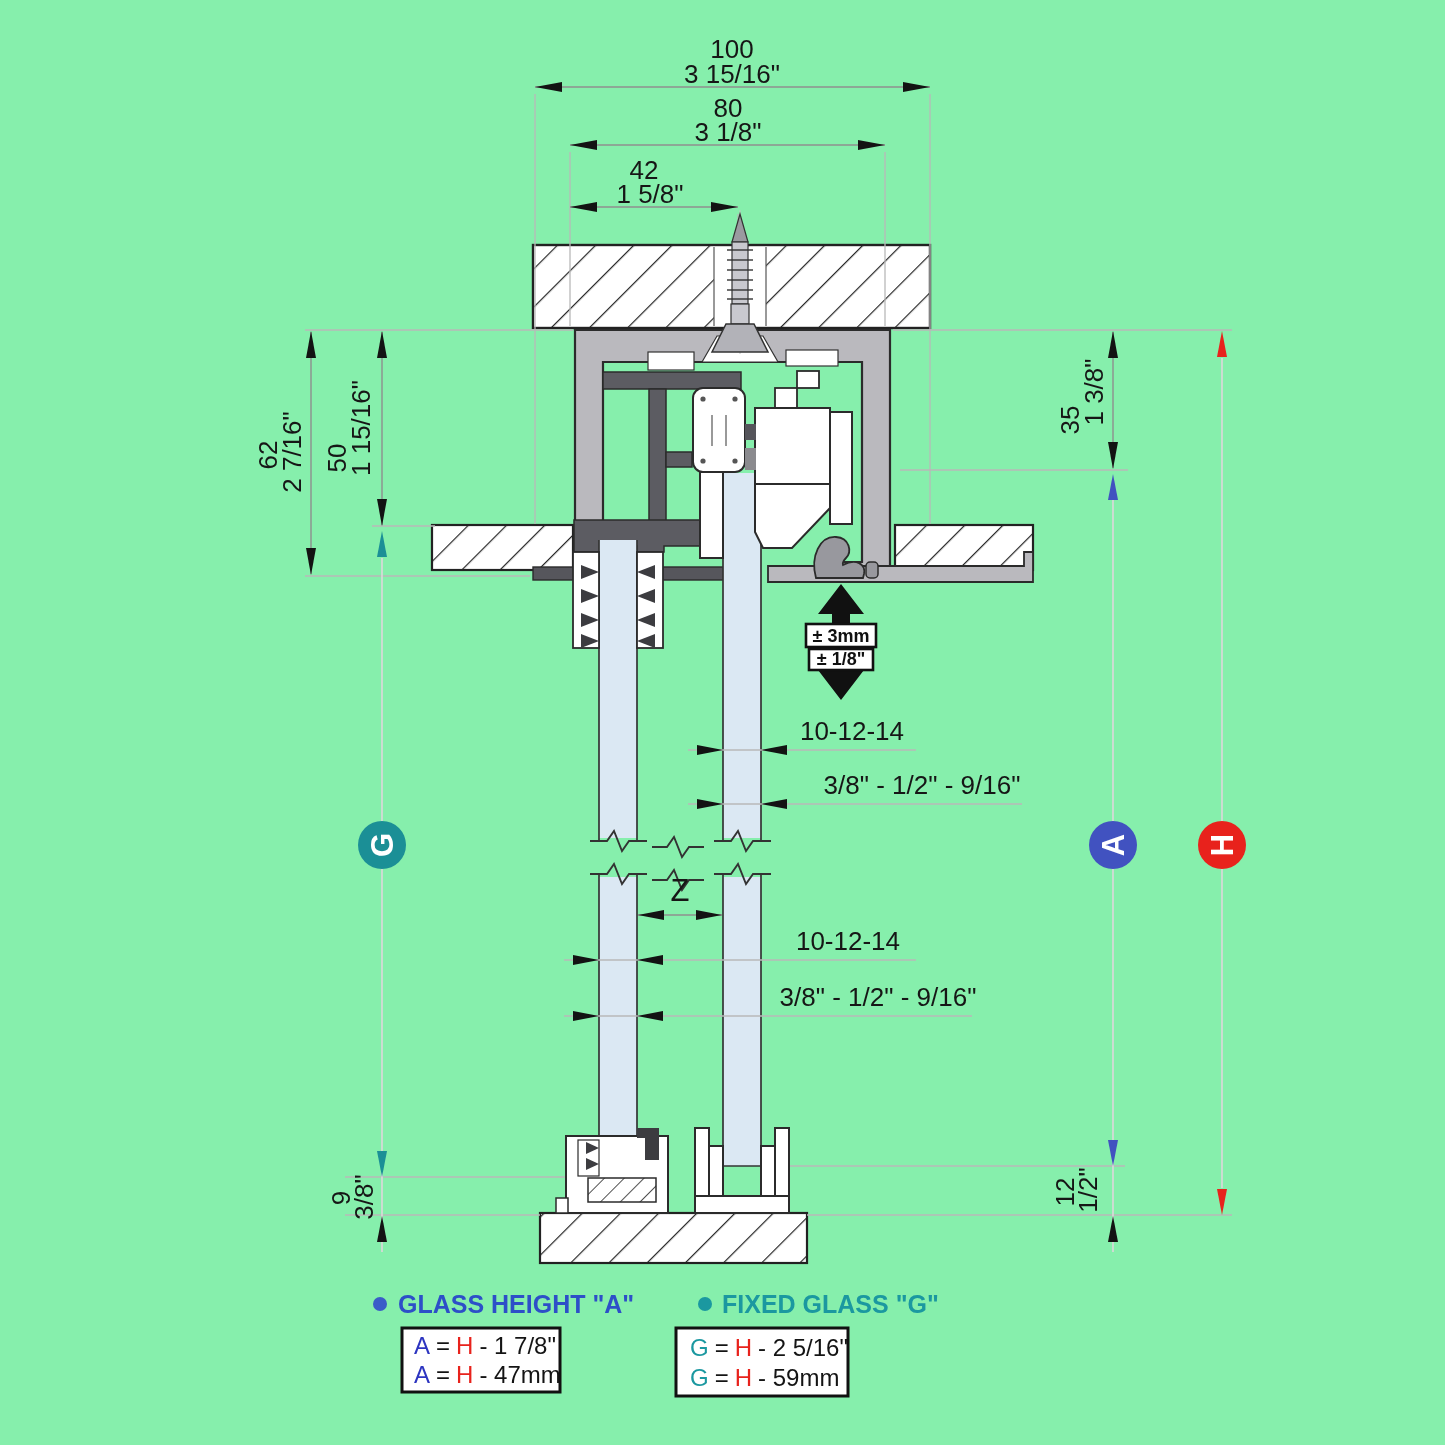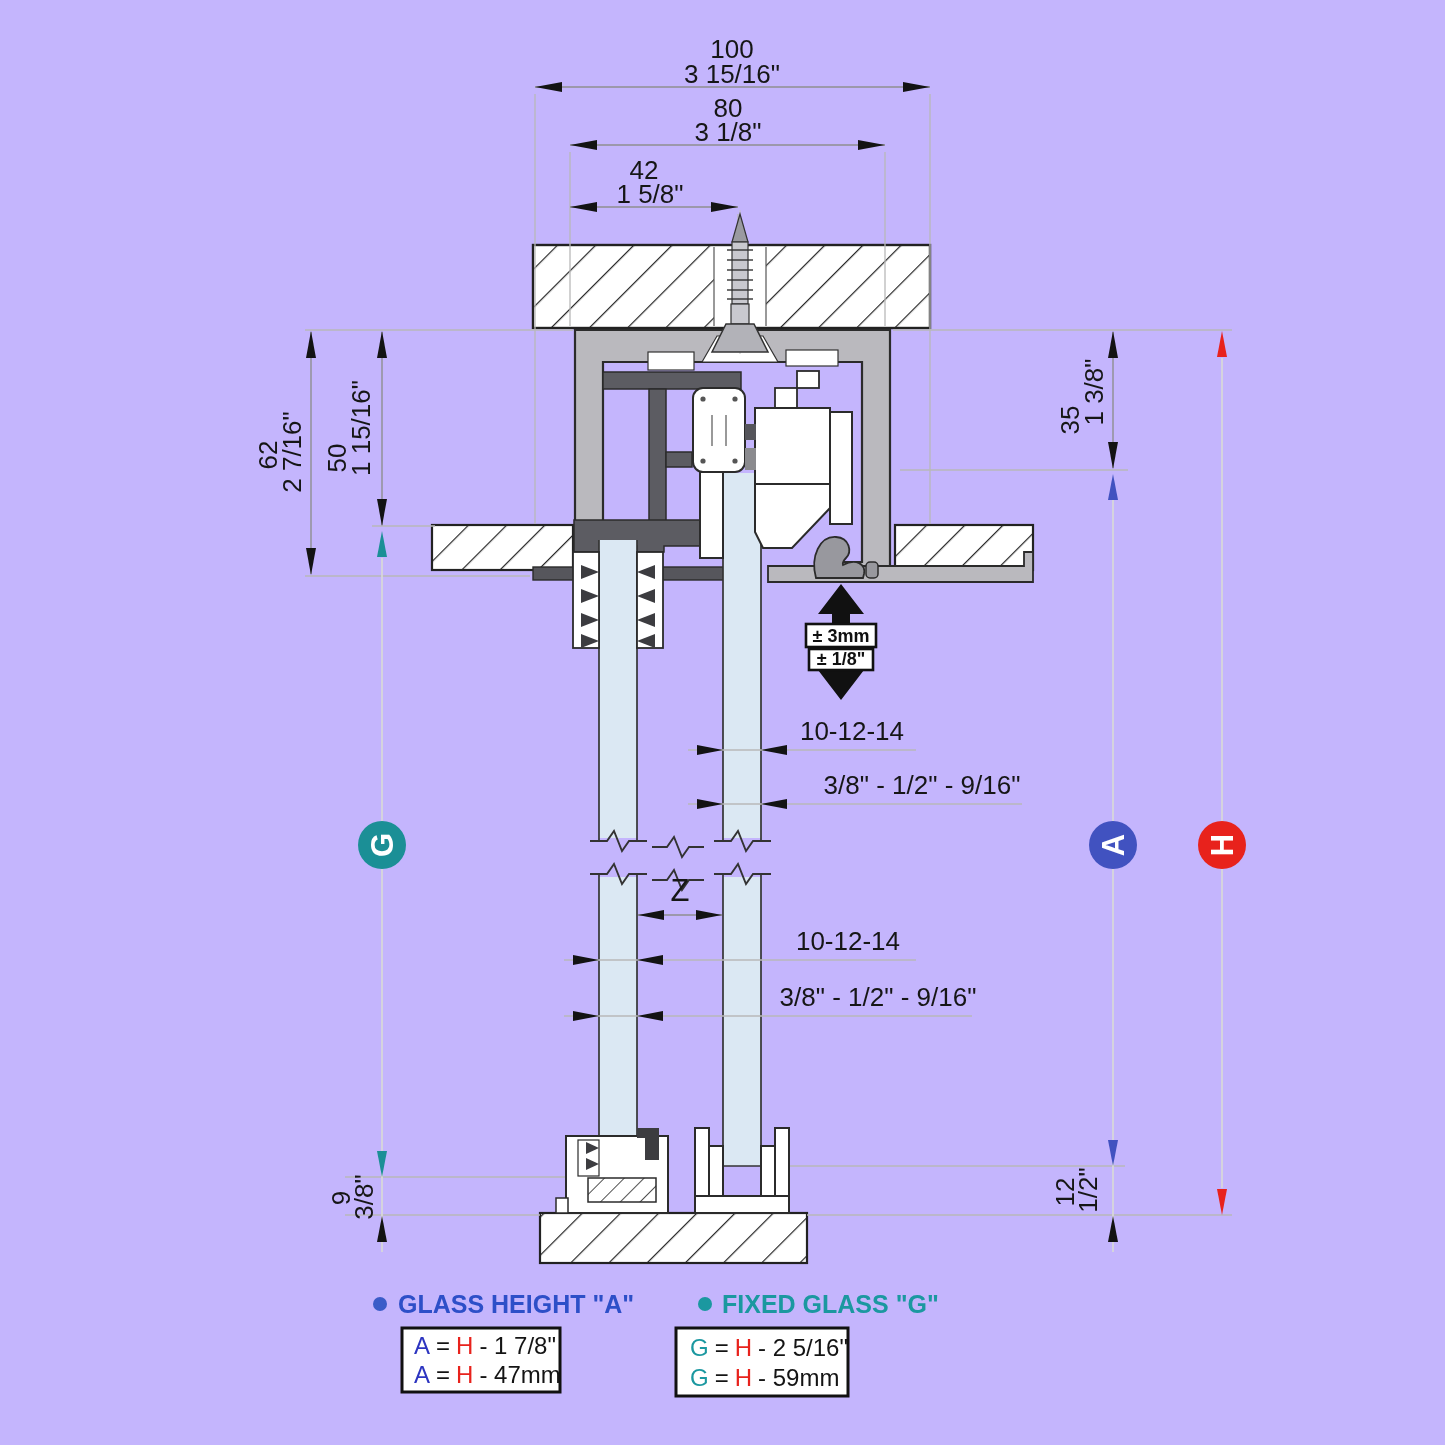--- a/index.html
+++ b/index.html
@@ -1,16 +1,16 @@
 <!DOCTYPE html>
 <html><head>
 <meta charset="utf-8">
 <style>
   html,body{margin:0;padding:0;background:#ffffff;}
-  .stage{position:relative;width:1445px;height:1445px;background:#c4b5fd;overflow:hidden;}
+  .stage{position:relative;width:1445px;height:1445px;background:#86efac;overflow:hidden;}
   svg{display:block;}
   .dim{font:26px "Liberation Sans", sans-serif;fill:#161616;}
   .dimZ{font:31px "Liberation Sans", sans-serif;fill:#161616;}
   .adjT{font:700 18px "Liberation Sans", sans-serif;fill:#101010;}
   .circL{font:700 31px "Liberation Sans", sans-serif;fill:#ffffff;}
   .lgh{font:700 25px "Liberation Sans", sans-serif;}
   .lgr{font:24px "Liberation Sans", sans-serif;fill:#141414;}
   .arw{fill:#131313;stroke:none;}
   .refline{stroke:#b9b9b9;stroke-width:1.3;}
   .dimline{stroke:#8f8f8f;stroke-width:1.4;}

